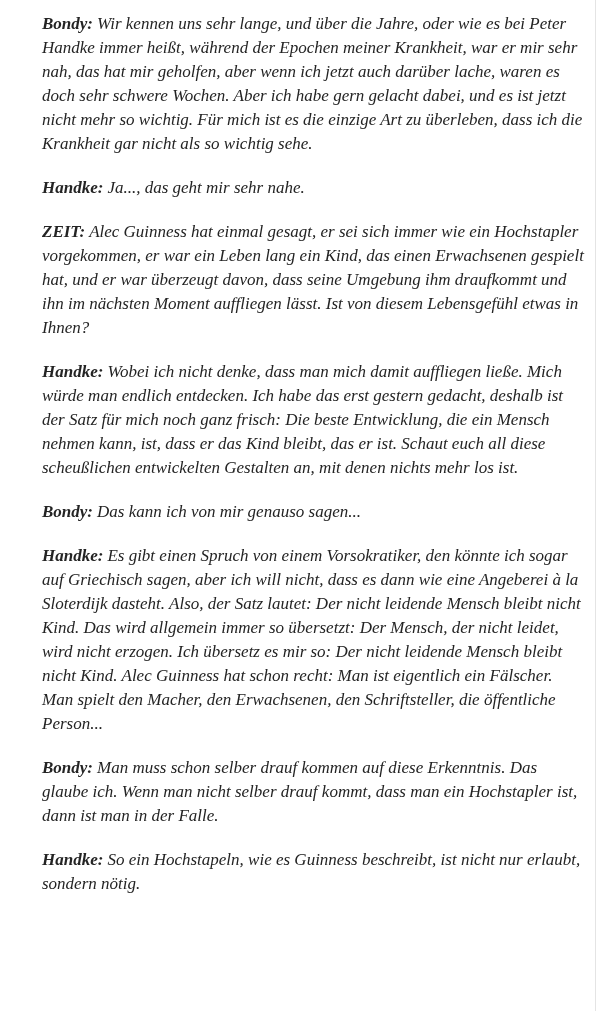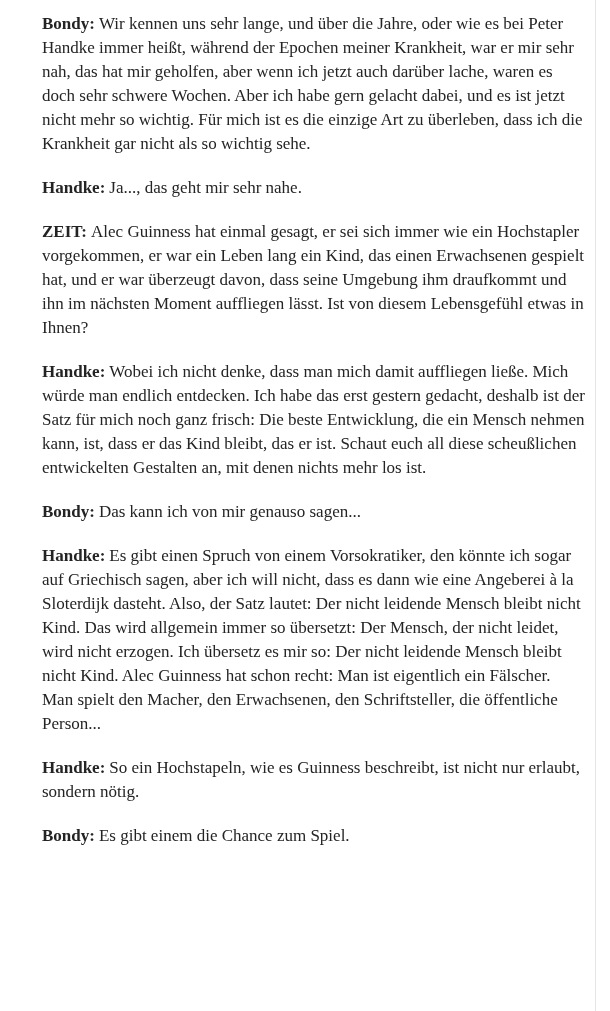--- a/index.html
+++ b/index.html
@@ -13,20 +13,21 @@
   }
   .article-column {
     position: absolute;
     top: 0;
     left: 0;
     width: 596px;
     height: 1011px;
     border-right: 1px solid #e4e4e4;
     padding: 12px 10px 0 42px;
     background: #ffffff;
+    font-style: italic;
   }
   .dialogue-paragraph {
     margin: 0 0 20px 0;
     font-family: "Liberation Serif", "DejaVu Serif", serif;
     font-size: 17px;
     line-height: 24px;
     color: #242424;
     text-align: left;
   }
   .speaker {
@@ -45,18 +46,18 @@
 
   <p class="dialogue-paragraph"><span class="speaker">ZEIT:</span><span>Alec Guinness hat einmal gesagt, er sei sich immer wie ein Hochstapler vorgekommen, er war ein Leben lang ein Kind, das einen Erwachsenen gespielt hat, und er war überzeugt davon, dass seine Umgebung ihm draufkommt und ihn im nächsten Moment auffliegen lässt. Ist von diesem Lebensgefühl etwas in Ihnen?</span></p>
 
 
   <p class="dialogue-paragraph"><span class="speaker">Handke:</span><span>Wobei ich nicht denke, dass man mich damit auffliegen ließe. Mich würde man endlich entdecken. Ich habe das erst gestern gedacht, deshalb ist der Satz für mich noch ganz frisch: Die beste Entwicklung, die ein Mensch nehmen kann, ist, dass er das Kind bleibt, das er ist. Schaut euch all diese scheußlichen entwickelten Gestalten an, mit denen nichts mehr los ist.</span></p>
 
   <p class="dialogue-paragraph"><span class="speaker">Bondy:</span><span>Das kann ich von mir genauso sagen...</span></p>
 
   <p class="dialogue-paragraph"><span class="speaker">Handke:</span><span>Es gibt einen Spruch von einem Vorsokratiker, den könnte ich sogar auf Griechisch sagen, aber ich will nicht, dass es dann wie eine Angeberei à la Sloterdijk dasteht. Also, der Satz lautet: Der nicht leidende Mensch bleibt nicht Kind. Das wird allgemein immer so übersetzt: Der Mensch, der nicht leidet, wird nicht erzogen. Ich übersetz es mir so: Der nicht leidende Mensch bleibt nicht Kind. Alec Guinness hat schon recht: Man ist eigentlich ein Fälscher. Man spielt den Macher, den Erwachsenen, den Schriftsteller, die öffentliche Person...</span></p>
 
+  <p class="dialogue-paragraph"><span class="speaker">Bondy:</span><span>Man muss schon selber drauf kommen auf diese Erkenntnis. Das glaube ich. Wenn man nicht selber drauf kommt, dass man ein Hochstapler ist, dann ist man in der Falle.</span></p>
 
   <p class="dialogue-paragraph"><span class="speaker">Handke:</span><span>So ein Hochstapeln, wie es Guinness beschreibt, ist nicht nur erlaubt, sondern nötig.</span></p>
 
-  <p class="dialogue-paragraph"><span class="speaker">Bondy:</span><span>Es gibt einem die Chance zum Spiel.</span></p>
 
 </div>
 
 </body></html>

